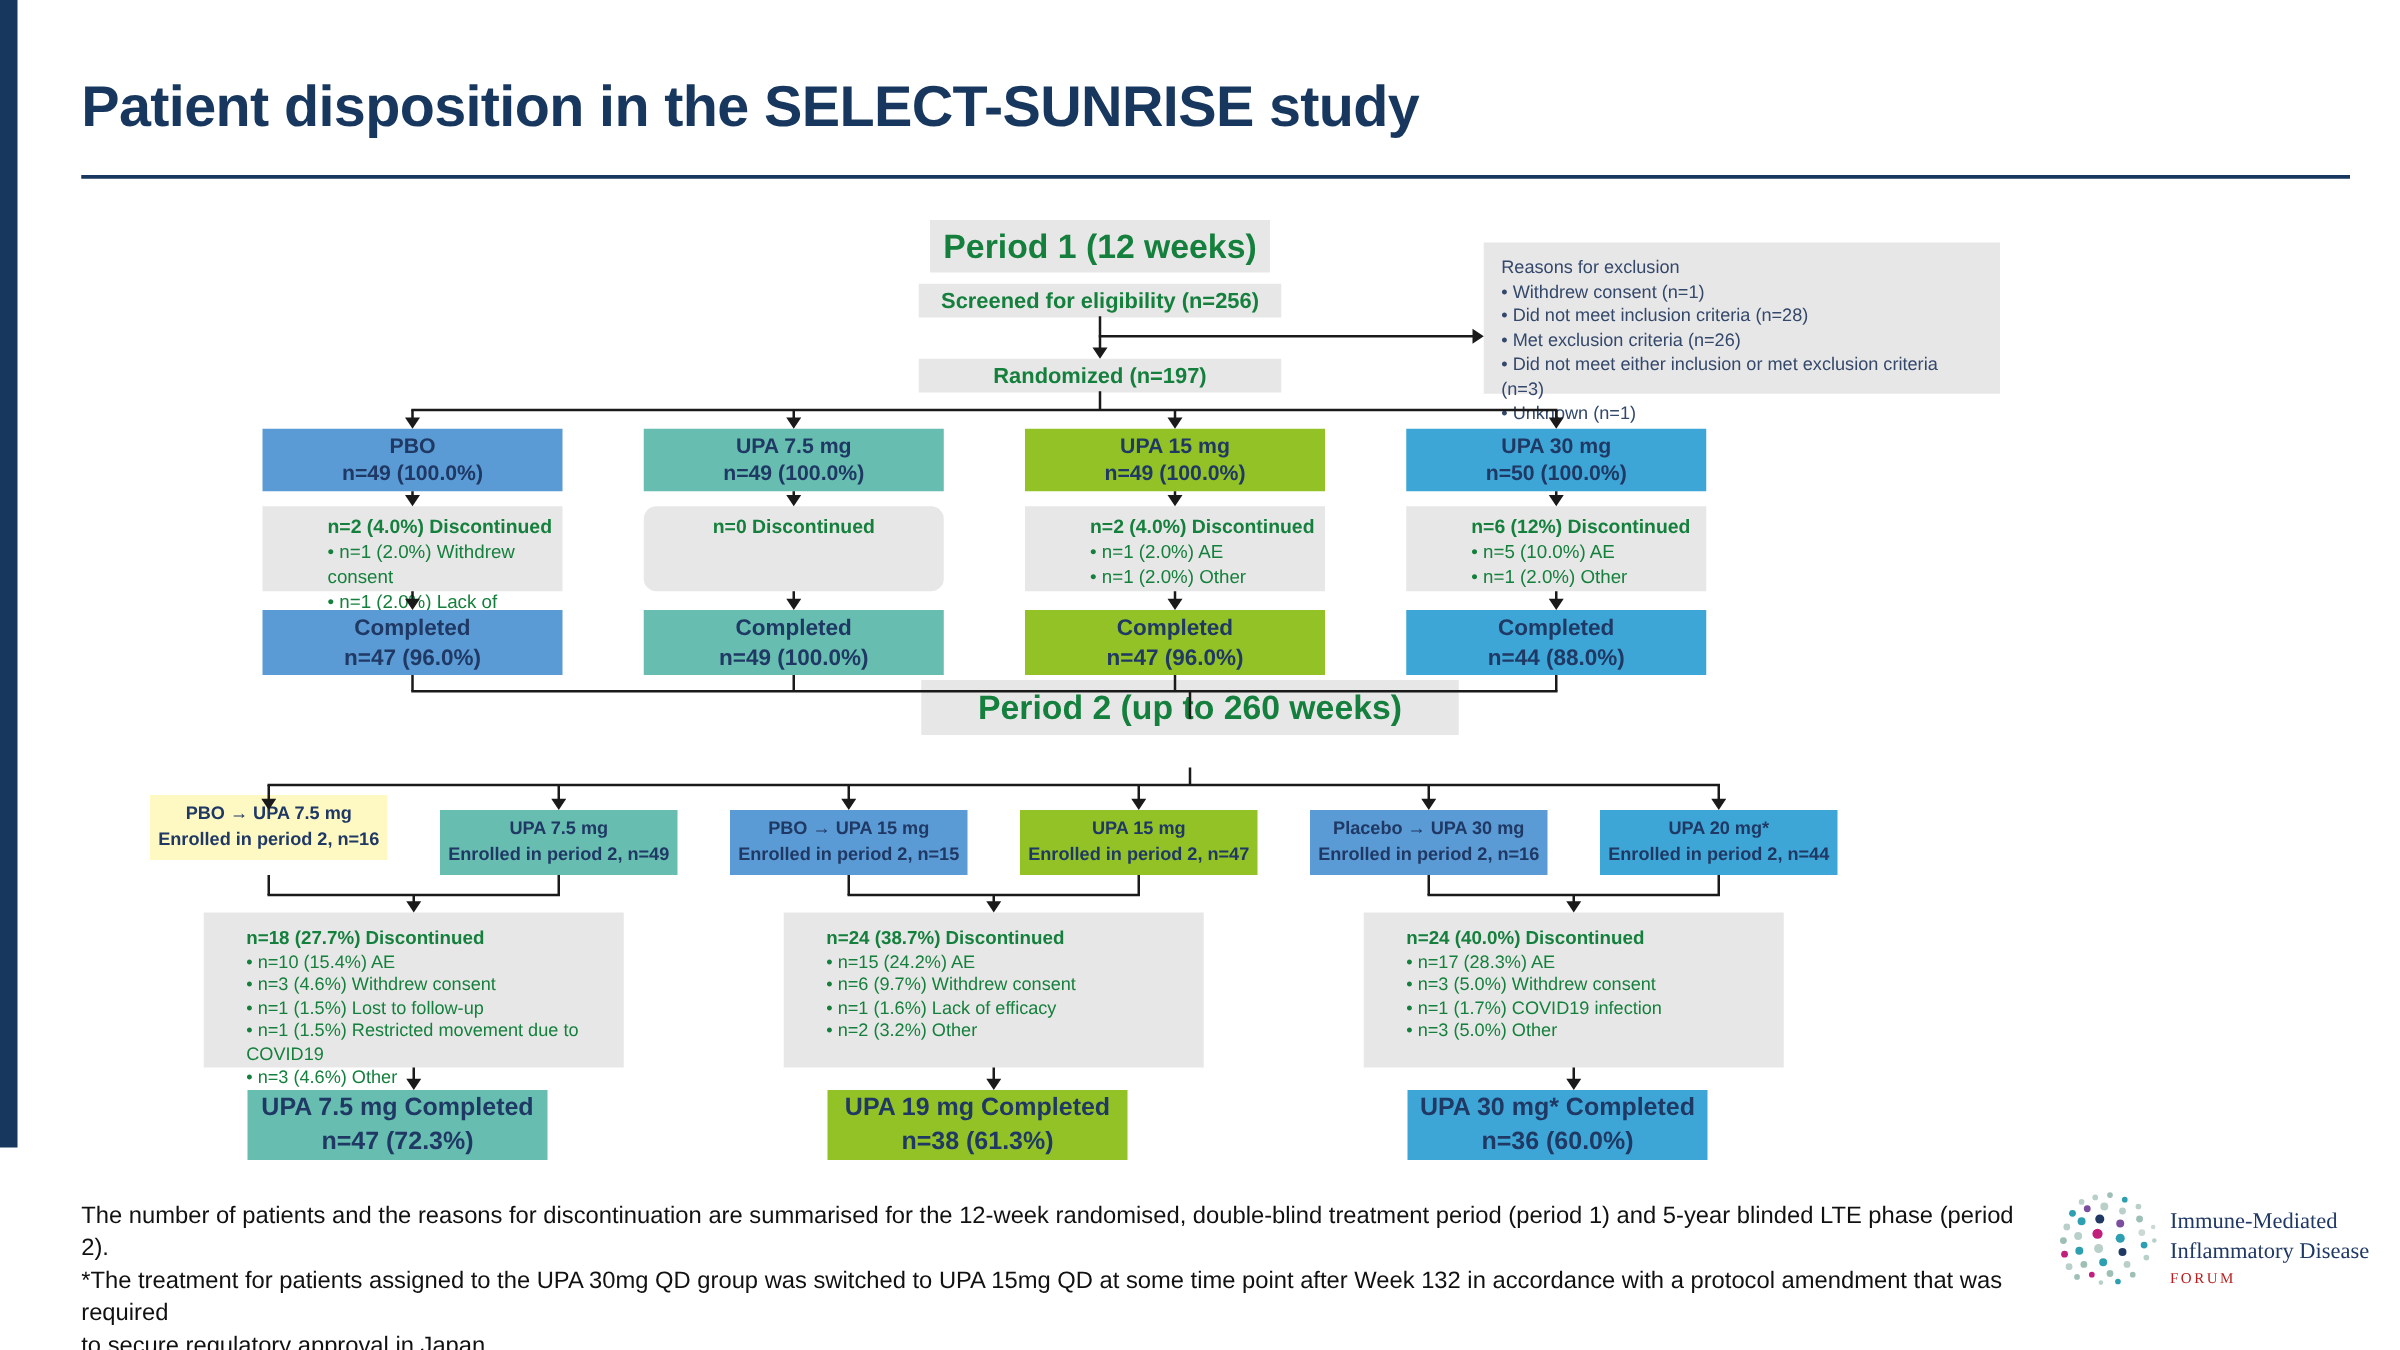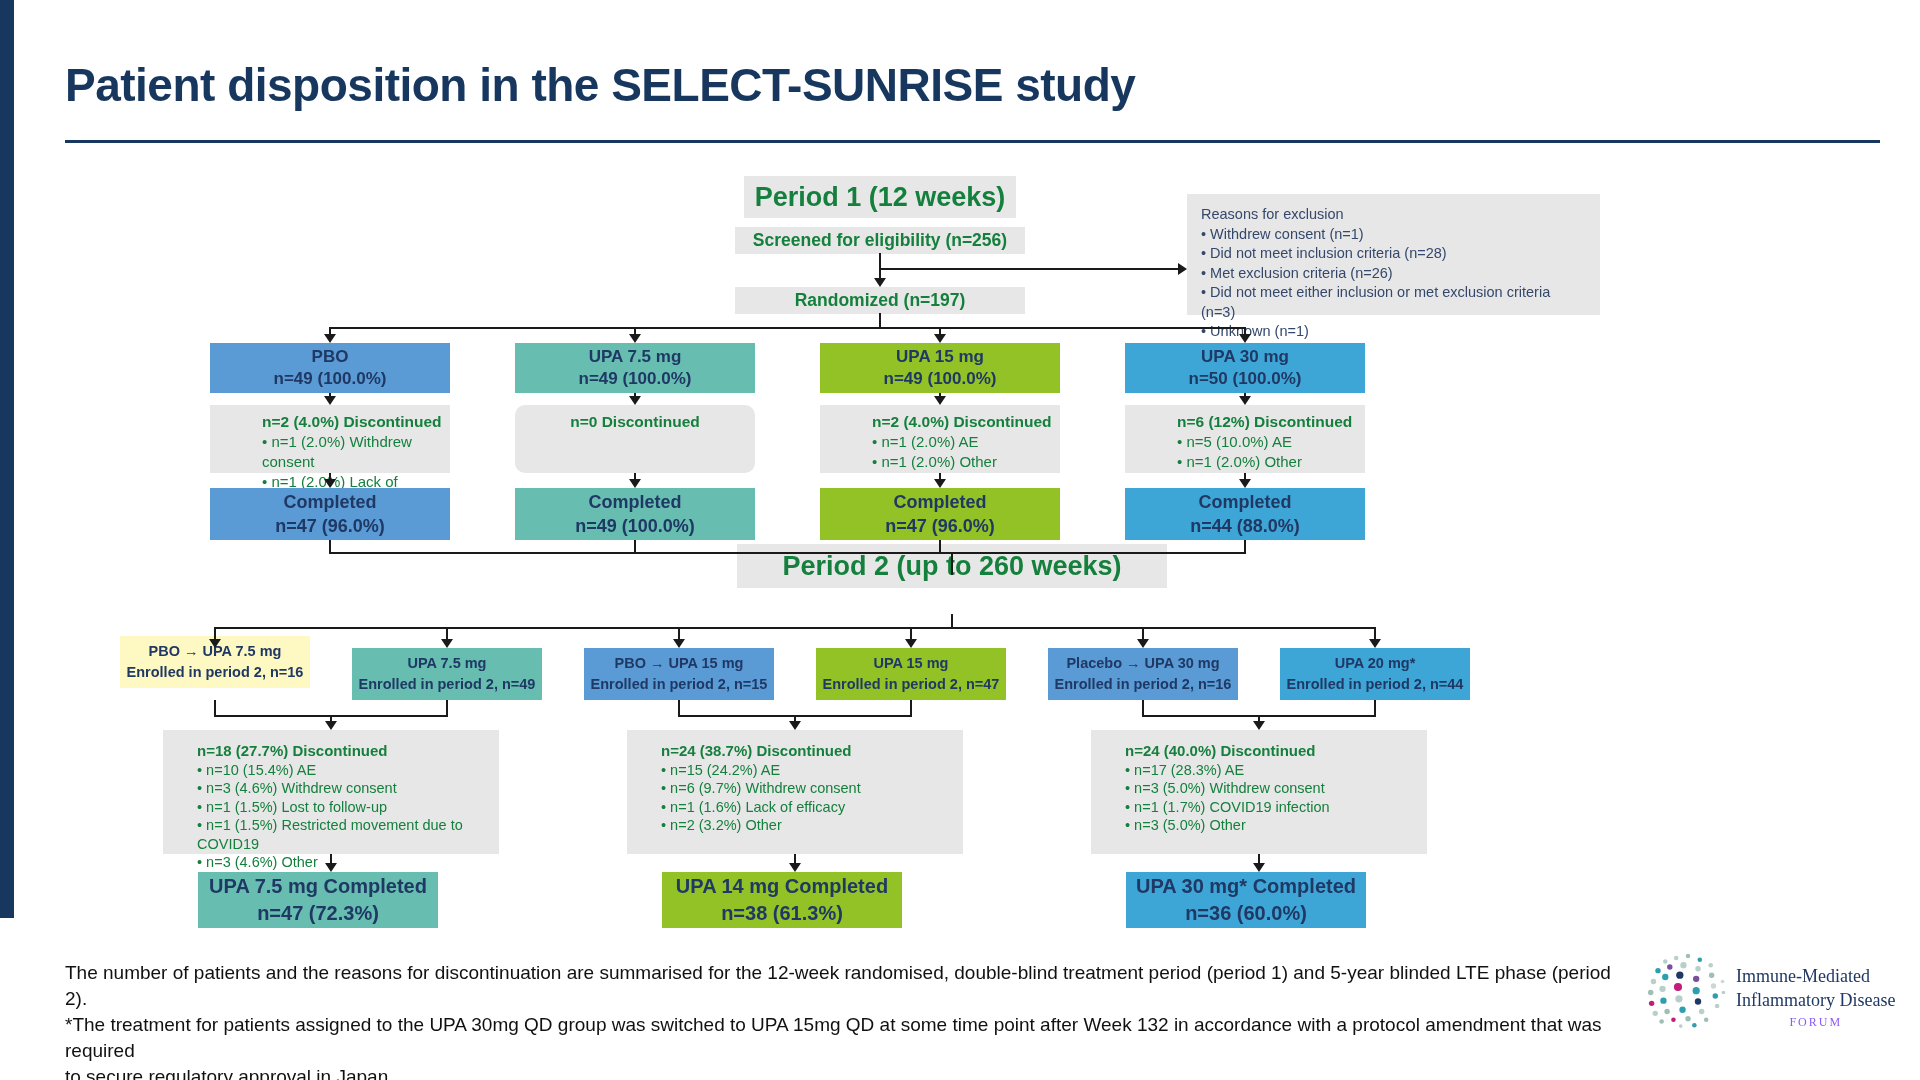--- a/index.html
+++ b/index.html
@@ -39,21 +39,21 @@
   .arr-d { position:absolute; width:0; height:0; border-left:6px solid transparent;
            border-right:6px solid transparent; border-top:9px solid #1a1a1a; }
   .arr-r { position:absolute; width:0; height:0; border-top:6px solid transparent;
            border-bottom:6px solid transparent; border-left:9px solid #1a1a1a; }
 
   #footnotes { left:65px; top:960px; width:1560px; font-size:19px; line-height:26px; color:#111111; }
 
   #logo { left:1638px; top:942px; width:270px; height:130px; }
   #logo-text { position:absolute; left:98px; top:22px; font-family:"Liberation Serif", serif; color:#1F3864; }
   #logo-text .l1, #logo-text .l2 { font-size:18px; line-height:24px; }
-  #logo-text .l3 { font-size:12px; letter-spacing:2px; color:#8b5cf6; margin-top:3px;text-align:center; }
+  #logo-text .l3 { font-size:12px; letter-spacing:2px; color:#b91c1c; margin-top:3px; }
 </style>
 </head>
 <body>
 
 <div id="slide">
 
   <div id="left-bar" class="abs"></div>
   <div id="title" class="abs">Patient disposition in the SELECT-SUNRISE study</div>
   <div id="title-rule" class="abs"></div>
 
@@ -171,21 +171,21 @@
     <div>• n=3 (5.0%) Withdrew consent</div>
     <div>• n=1 (1.7%) COVID19 infection</div>
     <div>• n=3 (5.0%) Other</div>
   </div>
 
   <div class="abs cbox center-flex p2comp" style="left: 198px; top: 872px; background: rgb(102, 189, 176);">
     <div>UPA 7.5 mg Completed</div>
     <div>n=47 (72.3%)</div>
   </div>
   <div class="abs cbox center-flex p2comp" style="left: 662px; top: 872px; background: rgb(146, 194, 38);">
-    <div>UPA 14 mg Completed</div>
+    <div>UPA 19 mg Completed</div>
     <div>n=38 (61.3%)</div>
   </div>
   <div class="abs cbox center-flex p2comp" style="left: 1126px; top: 872px; background: rgb(62, 166, 215);">
     <div>UPA 30 mg* Completed</div>
     <div>n=36 (60.0%)</div>
   </div>
 
   <div id="footnotes" class="abs">
     <div>The number of patients and the reasons for discontinuation are summarised for the 12-week randomised, double-blind treatment period (period 1) and 5-year blinded LTE phase (period 2).</div>
     <div>*The treatment for patients assigned to the UPA 30mg QD group was switched to UPA 15mg QD at some time point after Week 132 in accordance with a protocol amendment that was required</div>

